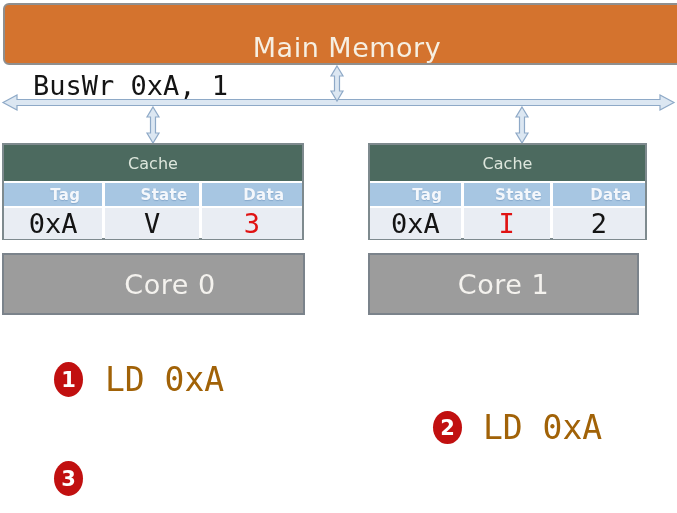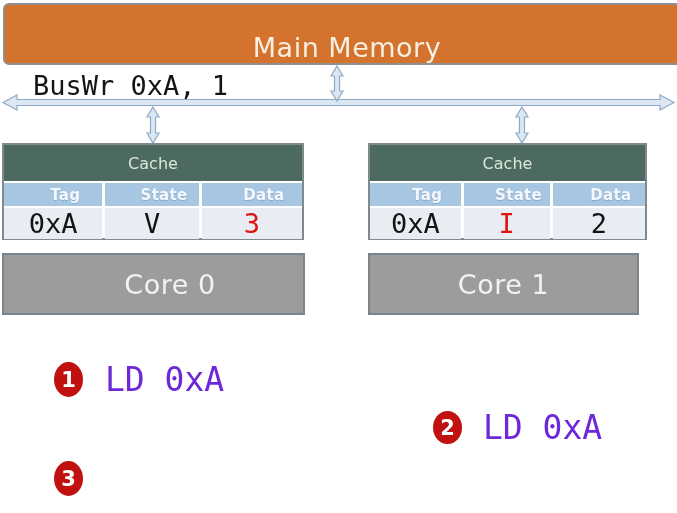--- a/index.html
+++ b/index.html
@@ -64,21 +64,21 @@
   .core .label{color:#f4f2ee;font-size:27px;letter-spacing:.5px;}
   
   .step-badge{
     position:absolute;width:29px;height:35px;border-radius:50%;
     background:#c11010;color:#ffffff;font-size:21px;font-weight:bold;
     display:flex;align-items:center;justify-content:center;
     font-family:"DejaVu Sans", sans-serif;
   }
   .step-label{
     position:absolute;font-family:"DejaVu Sans Mono", monospace;
-    font-size:33px;color:#6d28d9;line-height:36px;white-space:pre;
+    font-size:33px;color:#a16207;line-height:36px;white-space:pre;
   }
   #step1-badge{left:54px;top:362px;}
   #step1-label{left:105px;top:362px;}
   #step2-badge{left:433px;top:411px;height:33px;}
   #step2-label{left:483px;top:410px;}
   #step3-badge{left:54px;top:461px;}
   #step3-label{left:105px;top:461px;}
 </style>
 </head>
 <body>

